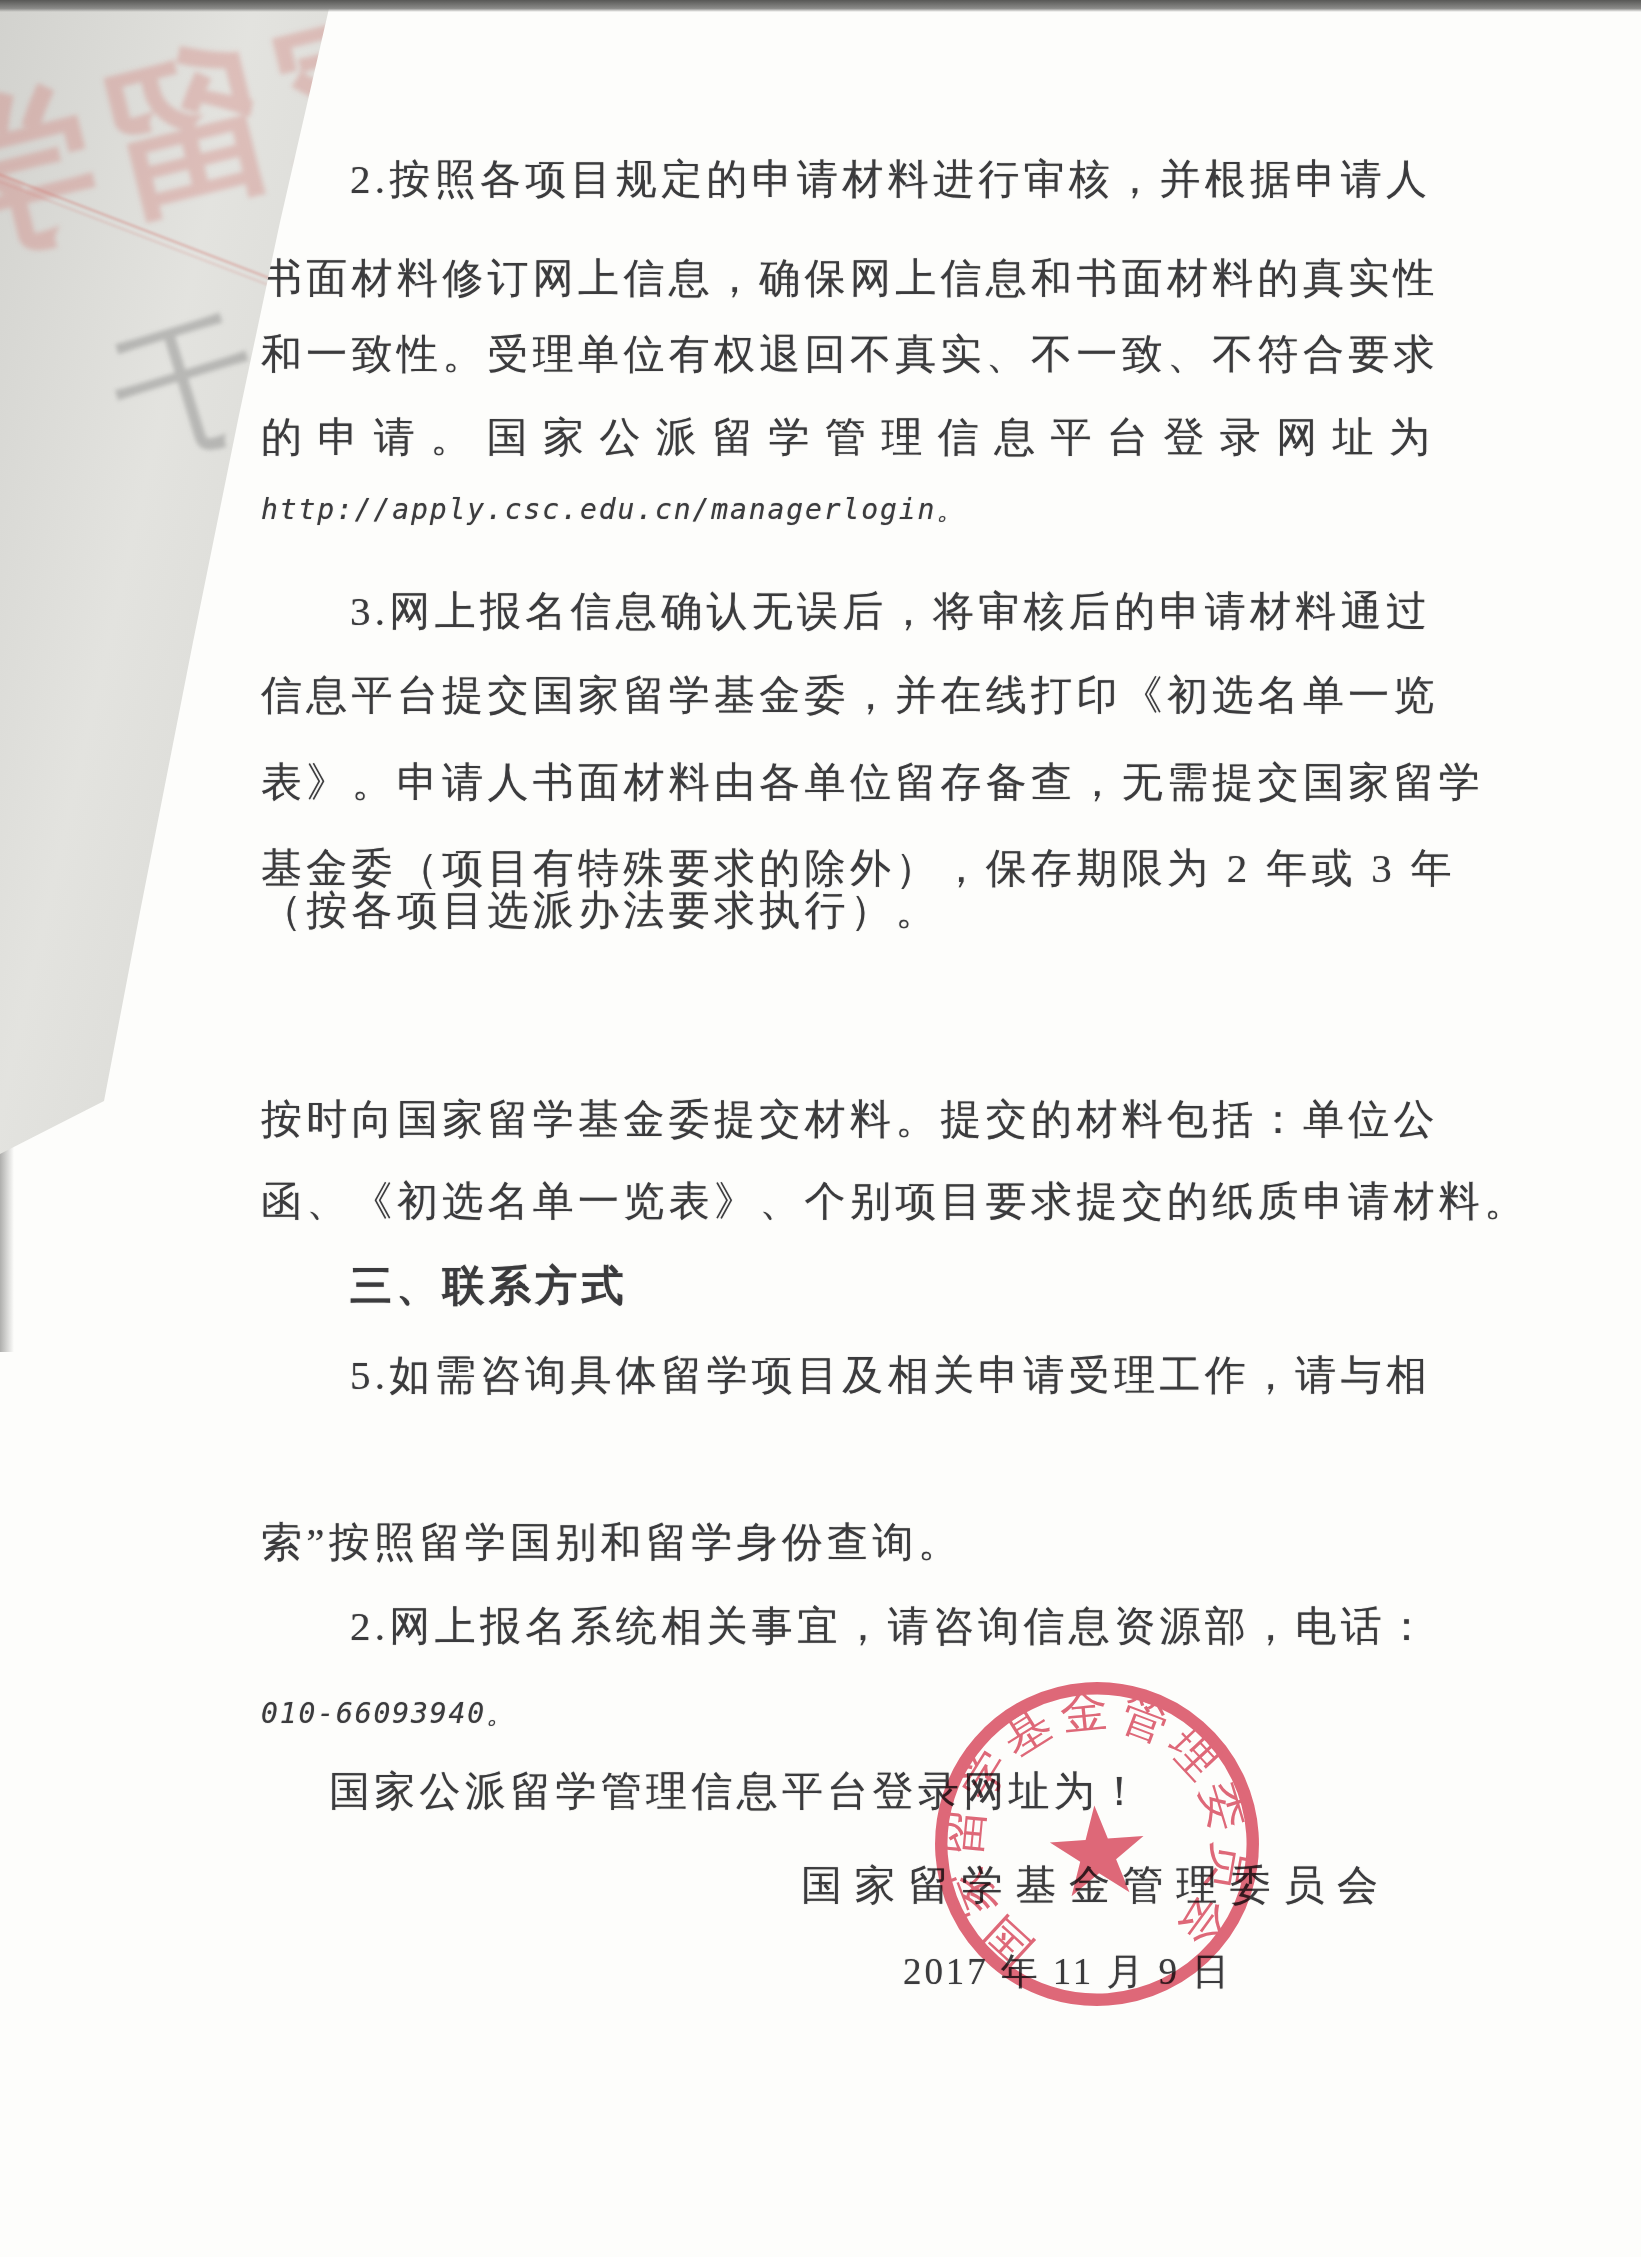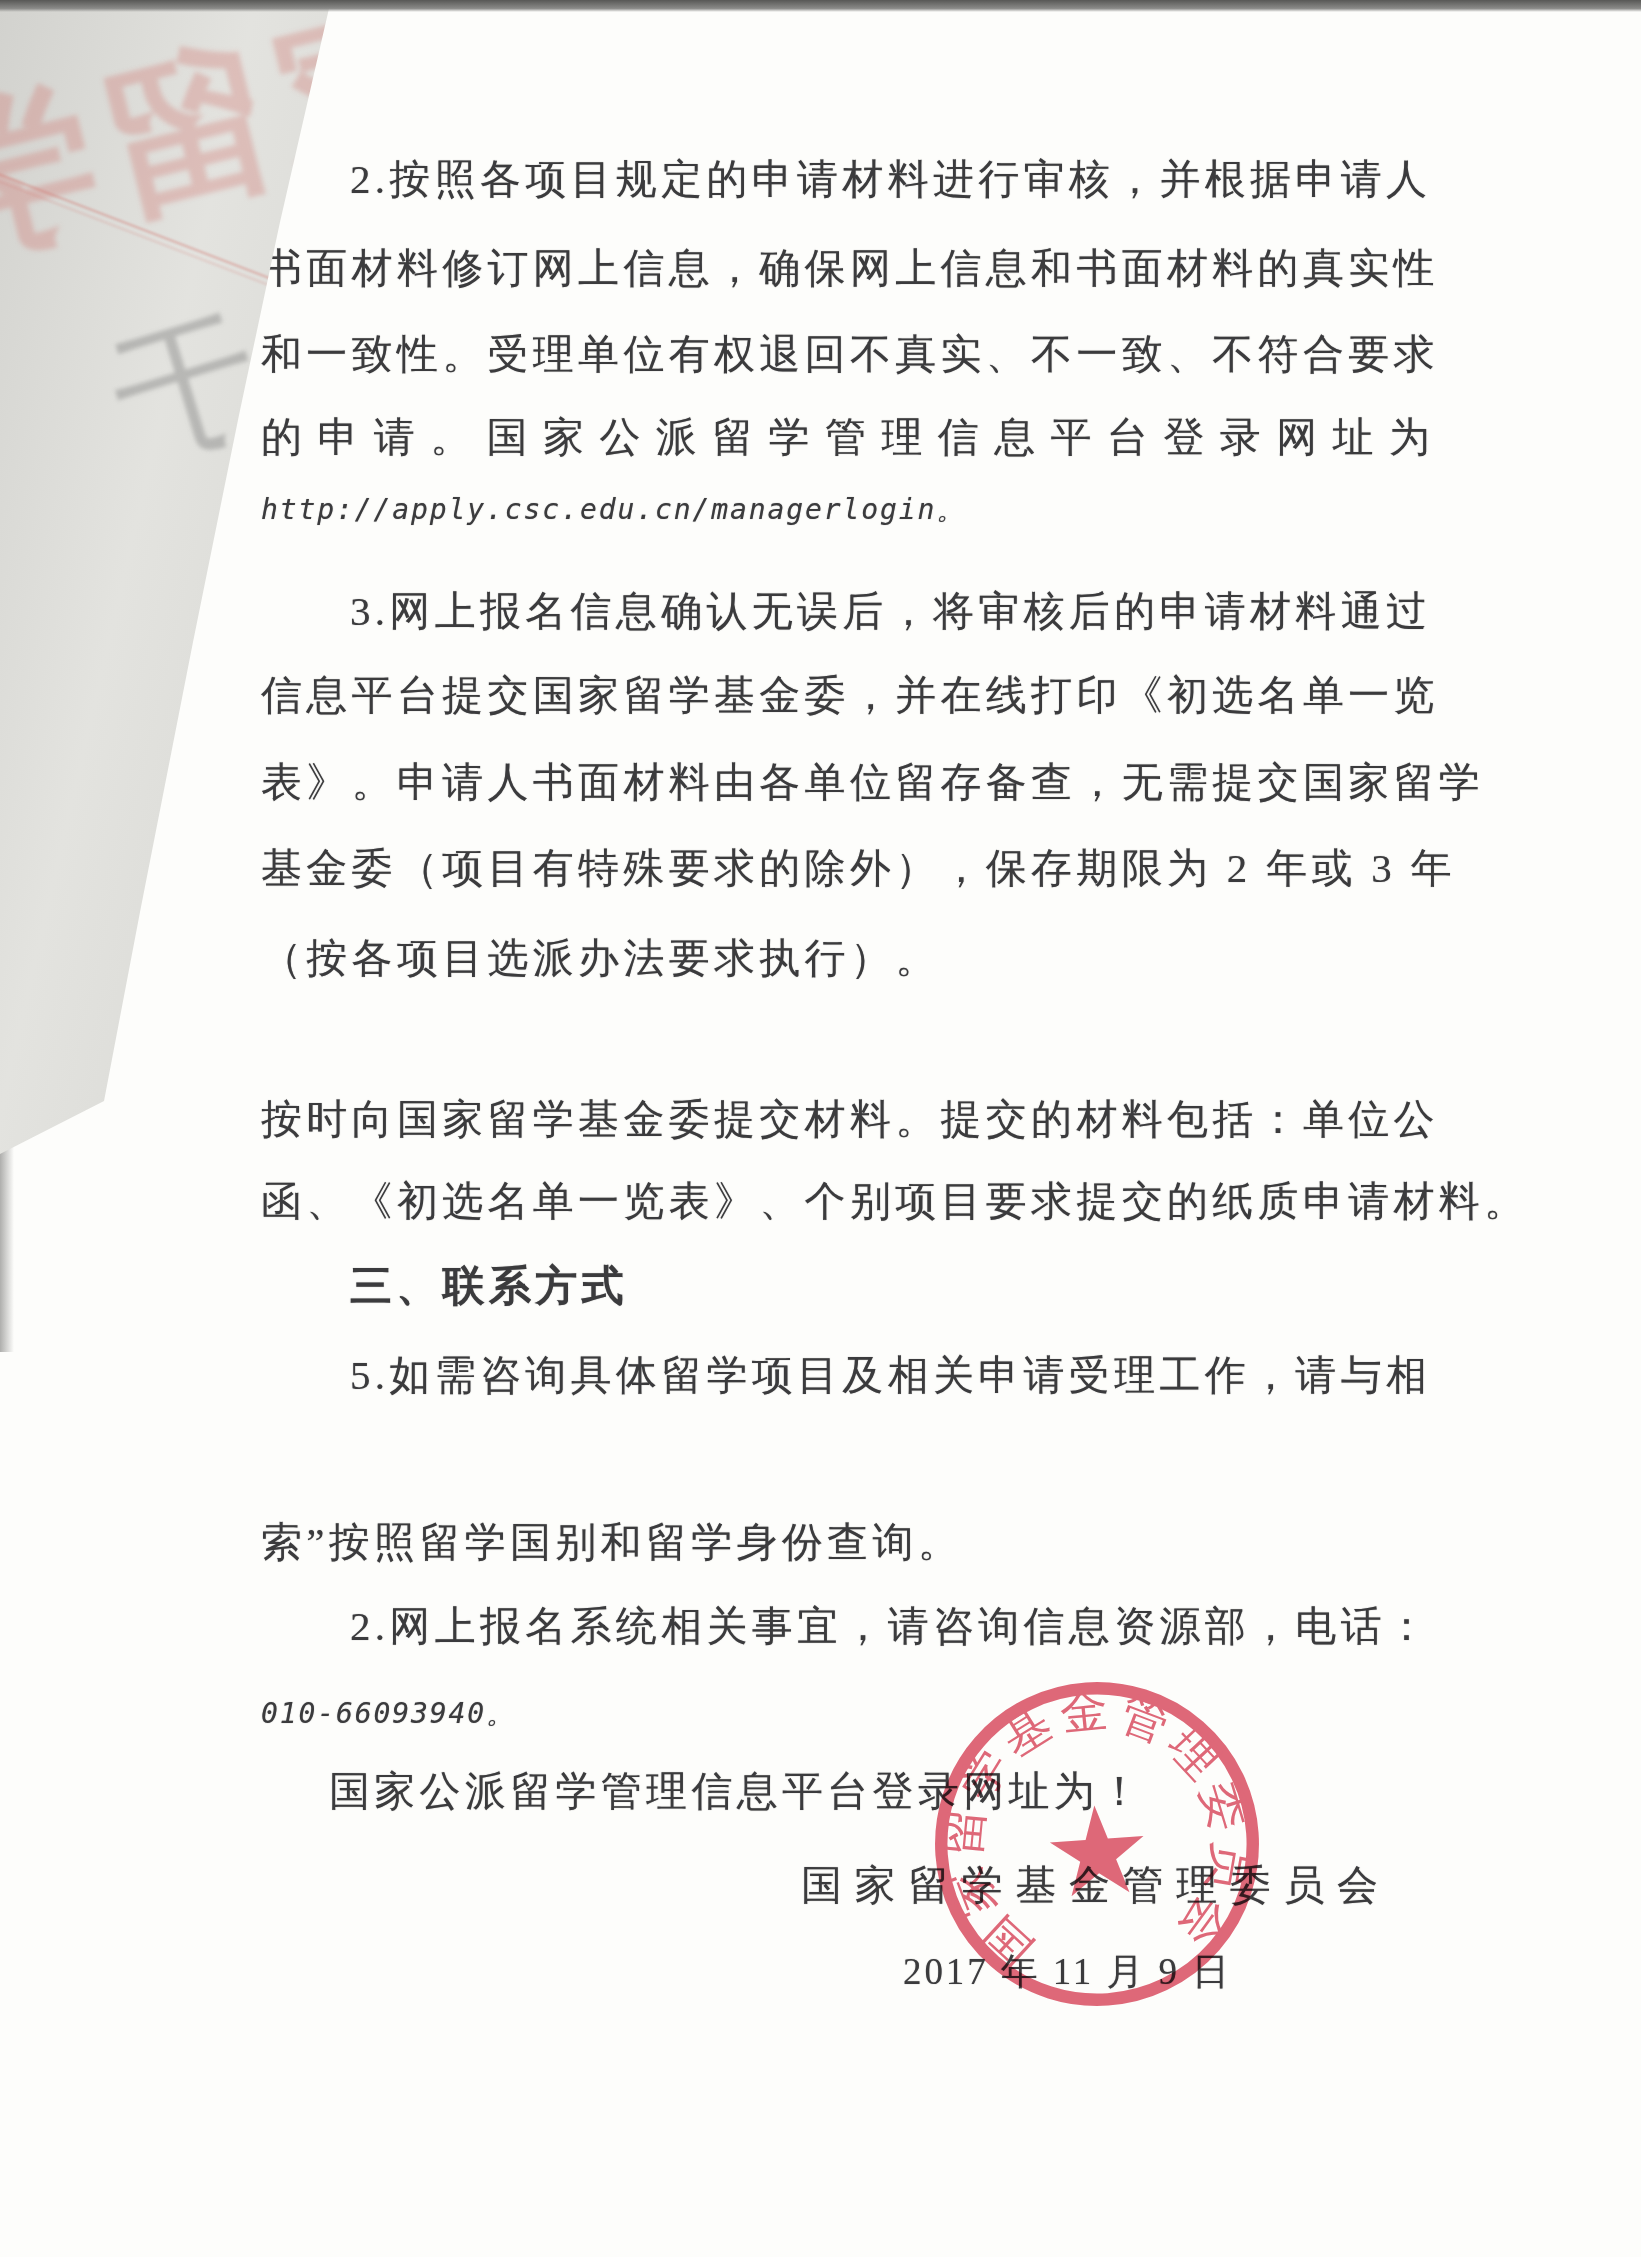--- a/index.html
+++ b/index.html
@@ -69,29 +69,29 @@
     position:absolute;left:925px;top:1670px;width:344px;height:348px;z-index:6;
     mix-blend-mode:multiply;opacity:.88;
     transform:rotate(-4deg);
   }
 </style>
 </head>
 <body>
 
 <div class="doc">
   <div class="line ind" style="top:149px">2.按照各项目规定的申请材料进行审核，并根据申请人</div>
-  <div class="line" style="top:238px">书面材料修订网上信息，确保网上信息和书面材料的真实性</div>
+  <div class="line" style="top:248px">书面材料修订网上信息，确保网上信息和书面材料的真实性</div>
   <div class="line" style="top:324px">和一致性。受理单位有权退回不真实、不一致、不符合要求</div>
   <div class="line stretch" style="top:407px">的申请。国家公派留学管理信息平台登录网址为</div>
   <div class="line mono" style="top:480px">http://apply.csc.edu.cn/managerlogin。</div>
   <div class="line ind" style="top:581px">3.网上报名信息确认无误后，将审核后的申请材料通过</div>
   <div class="line" style="top:665px">信息平台提交国家留学基金委，并在线打印《初选名单一览</div>
   <div class="line" style="top:752px">表》。申请人书面材料由各单位留存备查，无需提交国家留学</div>
   <div class="line" style="top:838px">基金委（项目有特殊要求的除外），保存期限为 2 年或 3 年</div>
-  <div class="line" style="top:928px">（按各项目选派办法要求执行）。</div>
+  <div class="line" style="top:880px">（按各项目选派办法要求执行）。</div>
   <div class="line" style="top:1089px">按时向国家留学基金委提交材料。提交的材料包括：单位公</div>
   <div class="line" style="top:1171px">函、《初选名单一览表》、个别项目要求提交的纸质申请材料。</div>
   <div class="line ind heading" style="top:1256px">三、联系方式</div>
   <div class="line ind" style="top:1345px">5.如需咨询具体留学项目及相关申请受理工作，请与相</div>
   <div class="line" style="top:1512px">索”按照留学国别和留学身份查询。</div>
   <div class="line ind" style="top:1596px">2.网上报名系统相关事宜，请咨询信息资源部，电话：</div>
   <div class="line mono" style="top:1684px">010-66093940。</div>
   <div class="line ind-sm" style="top:1761px">国家公派留学管理信息平台登录网址为！</div>
   <div class="line sign-committee" style="top:1855px">国家留学基金管理委员会</div>
   <div class="line sign-date" style="top:1942px">2017 年 11 月 9 日</div>

